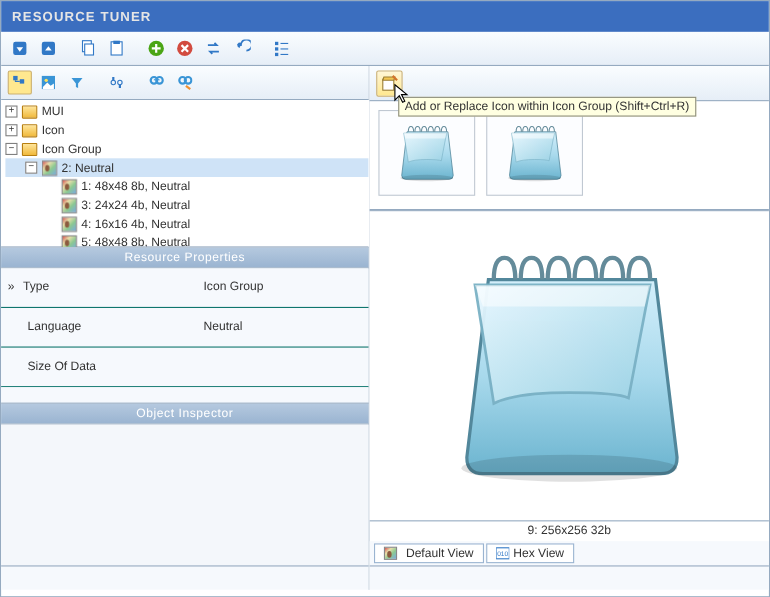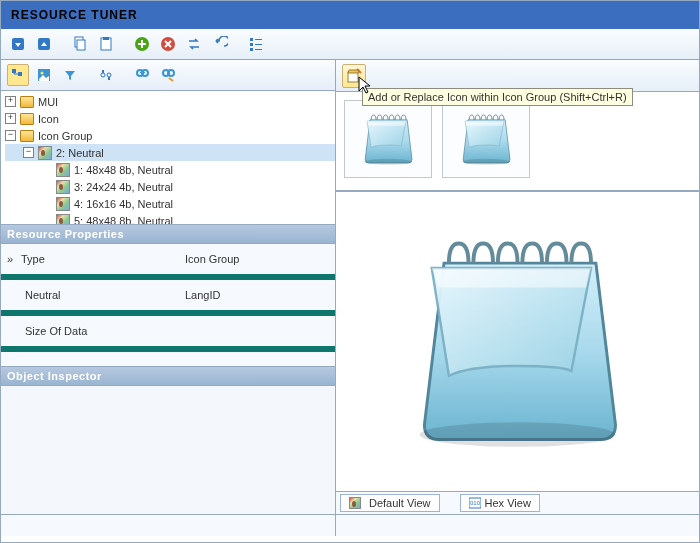--- a/index.html
+++ b/index.html
@@ -20,21 +20,21 @@
     font-size: 11px;
     color: var(--text-dark);
     background: #fff;
     width: 700px;
     height: 543px;
     overflow: hidden;
     border: 1px solid var(--panel-border);
   }
   .titlebar {
     background: var(--blue-header);
-    color: #000000;
+    color: #e5e5e5;
     font-weight: bold;
     font-size: 12px;
     letter-spacing: 1px;
     padding: 7px 10px;
   }
   .toolbar-main {
     background: linear-gradient(#fafdff,#e6eef7);
     border-bottom: 1px solid var(--panel-border);
     padding: 4px 6px;
     display: flex;
@@ -108,33 +108,34 @@
   .ico-icon::after {
     content:"";
     position: absolute; left:2px; top:3px;
     width:4px; height:6px;
     border-radius:50%;
     background:#8c5a3f;
   }
   .section-header {
     background: linear-gradient(#b5c9df,#9ab4d1);
     color: #fff;
-    font-weight: bold;
+    font-weight: normal;
     letter-spacing: 0.5px;
     font-size: 11px;
     padding: 3px 6px;
     border-top: 1px solid var(--panel-border);
     border-bottom: 1px solid var(--panel-border);
+    text-align: center;
   }
   .props {
     background: #f6f9fd;
   }
   .prop-row {
     display: flex;
-    border-bottom: 6px solid #0f766e;
+    border-bottom: 1px solid #0f766e;
     height: 36px;
     align-items: center;
   }
   .prop-key {
     width: 180px;
     padding-left: 24px;
   }
   .prop-row.first .prop-key { padding-left: 6px; }
   .prop-row.first .prop-key::before {
     content:"»"; display:inline-block; width:14px;
@@ -215,21 +216,21 @@
     display:flex;
     gap:0;
     padding: 2px 4px;
     background:#f6f9fd;
   }
   .view-tab {
     border: 1px solid #9ab4d1;
     background: #fff;
     padding: 2px 8px;
     display:flex; align-items:center; gap:4px;
-    margin-right:20px;
+    margin-right:2px;
     cursor:pointer;
   }
   .bottom-strip {
     height: 22px;
     background: #f6f9fd;
     border-top: 1px solid var(--panel-border);
   }
   .indent { display:inline-block; }
 </style>
 </head>
@@ -427,22 +428,22 @@
         </div>
     </div>
 
     <div class="section-header">Resource Properties</div>
     <div class="props">
       <div class="prop-row first">
         <div class="prop-key">Type</div>
         <div class="prop-val">Icon Group</div>
       </div>
       <div class="prop-row">
-        <div class="prop-key">Neutral</div>
-        <div class="prop-val">LangID</div>
+        <div class="prop-key">Language</div>
+        <div class="prop-val">Neutral</div>
       </div>
       <div class="prop-row">
         <div class="prop-key">Size Of Data</div>
       </div>
     </div>
     <div style="height:14px;background:#f6f9fd"></div>
     <div class="section-header">Object Inspector</div>
     <div class="obj-inspector-body"></div>
     <div class="bottom-strip"></div>
   </div>
@@ -475,20 +476,21 @@
             <use href="#notepad"></use>
           </svg>
         </div>
     </div>
 
     <div class="preview">
       <svg>
           <use href="#notepad"></use>
         </svg>
     </div>
+    <div class="preview-caption">9: 256x256 32b</div>
 
     <div class="view-tabs">
       <div class="view-tab">
         <div class="ico-icon" style="width:12px;height:12px"></div>
         <span>Default View</span>
       </div>
       <div class="view-tab">
         <svg width="12" height="12">
             <rect x="0" y="1" width="12" height="10" fill="#fff" stroke="#3178c6"></rect>
             <text x="1" y="8" font-size="6" fill="#3178c6">010</text>

